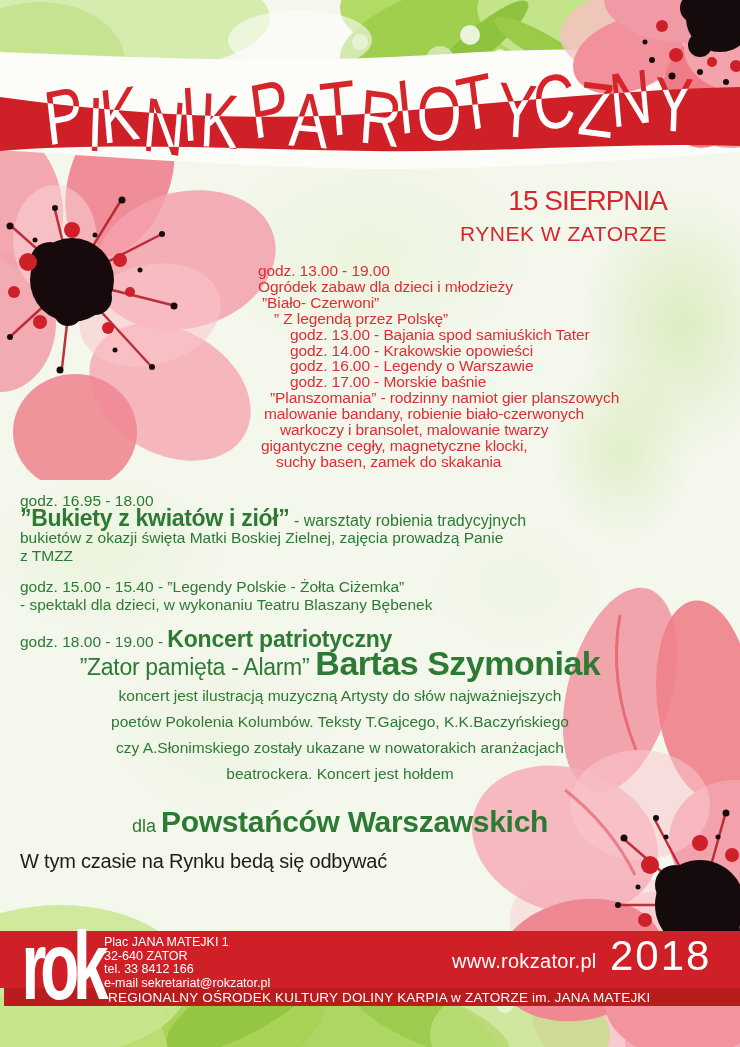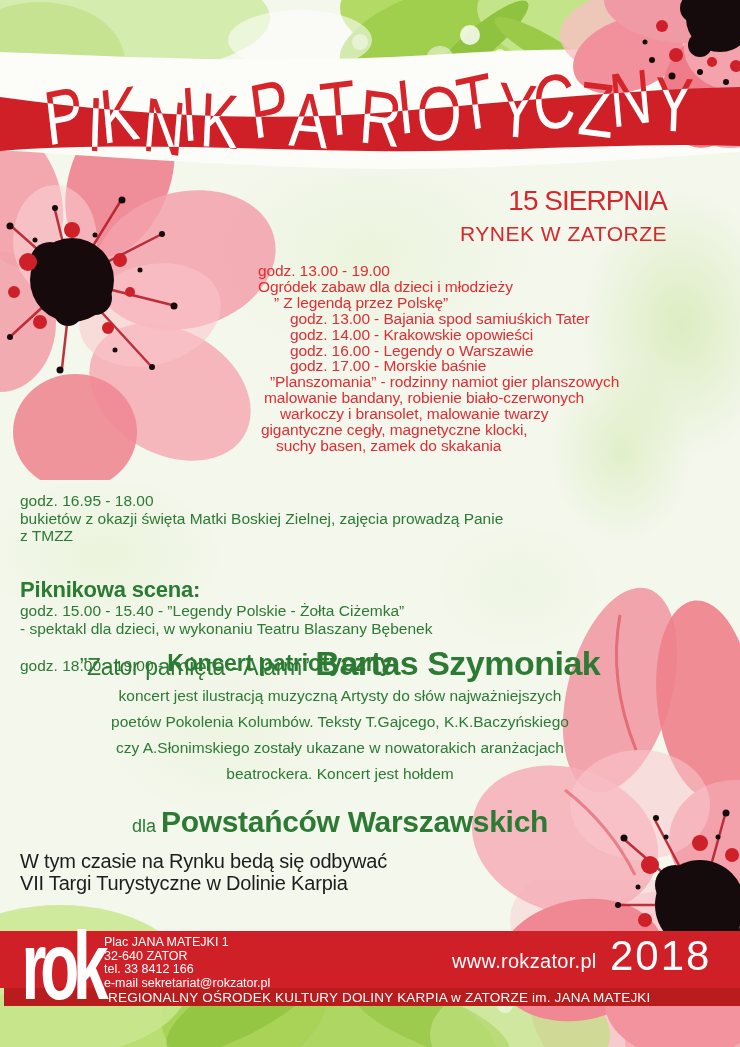--- a/index.html
+++ b/index.html
@@ -236,40 +236,43 @@
   </svg>
 
   <div class="date-block">
     <div class="date-big">15 SIERPNIA</div>
     <div class="date-venue">RYNEK W ZATORZE</div>
   </div>
 
   <div class="program-red">
     <div>godz. 13.00 - 19.00</div>
     <div>Ogródek zabaw dla dzieci i młodzieży</div>
+    <div style="padding-left:4px">”Biało- Czerwoni”</div>
     <div style="padding-left:16px">” Z legendą przez Polskę”</div>
     <div style="padding-left:32px">godz. 13.00 - Bajania spod samiuśkich Tater</div>
     <div style="padding-left:32px">godz. 14.00 - Krakowskie opowieści</div>
     <div style="padding-left:32px">godz. 16.00 - Legendy o Warszawie</div>
     <div style="padding-left:32px">godz. 17.00 - Morskie baśnie</div>
     <div style="padding-left:12px">”Planszomania” - rodzinny namiot gier planszowych</div>
     <div style="padding-left:6px">malowanie bandany, robienie biało-czerwonych</div>
     <div style="padding-left:22px">warkoczy i bransolet, malowanie twarzy</div>
     <div style="padding-left:3px">gigantyczne cegły, magnetyczne klocki,</div>
     <div style="padding-left:18px">suchy basen, zamek do skakania</div>
   </div>
 
   <div class="green workshops">
     <div>godz. 16.95 - 18.00</div>
+    <div>
+      <span class="ws-head">”Bukiety z kwiatów i ziół”</span><span class="ws-head-tail"> - warsztaty robienia tradycyjnych</span>
+    </div>
     <div>bukietów z okazji święta Matki Boskiej Zielnej, zajęcia prowadzą Panie</div>
     <div>z TMZZ</div>
   </div>
 
   <div class="green stage">
-    <div class="stage-heading">Piknikowa scena:</div>
     <div>godz. 15.00 - 15.40 - ”Legendy Polskie - Żołta Ciżemka”</div>
     <div>- spektakl dla dzieci, w wykonaniu Teatru Blaszany Bębenek</div>
     <div class="concert-line">
       <span>godz. 18.00 - 19.00 - </span><span class="concert-title">Koncert patriotyczny</span>
     </div>
   </div>
 
   <div class="green concert">
     <div>
       <span class="concert-quote">”Zator pamięta - Alarm” </span><span class="concert-artist">Bartas Szymoniak</span>
@@ -278,21 +281,20 @@
     <div>poetów Pokolenia Kolumbów. Teksty T.Gajcego, K.K.Baczyńskiego</div>
     <div>czy A.Słonimskiego zostały ukazane w nowatorakich aranżacjach</div>
     <div>beatrockera. Koncert jest hołdem</div>
     <div class="dedication">
       <span class="ded-small">dla </span><span class="ded-big">Powstańców Warszawskich</span>
     </div>
   </div>
 
   <div class="fair-note">
     <div>W tym czasie na Rynku bedą się odbywać</div>
-    <div>VII Targi Turystyczne w Dolinie Karpia</div>
   </div>
 
   <div class="bar-red"></div>
   <div class="bar-blue">
     <span class="org-text">REGIONALNY OŚRODEK KULTURY DOLINY KARPIA w ZATORZE im. JANA MATEJKI</span>
   </div>
   <svg class="logo-svg" width="110" height="118" viewBox="0 0 110 118">
     <g transform="scale(0.78,1.18)">
       <text x="2" y="82" font-family="Liberation Sans, sans-serif" font-size="82" font-weight="bold" letter-spacing="-8" fill="#ffffff">rok</text>
     </g>

